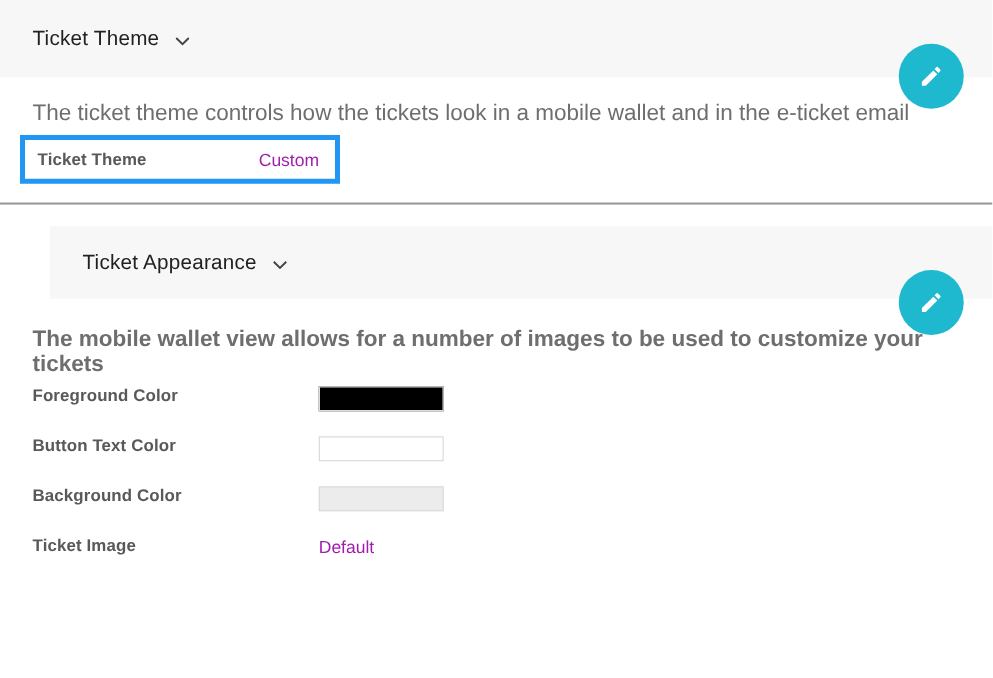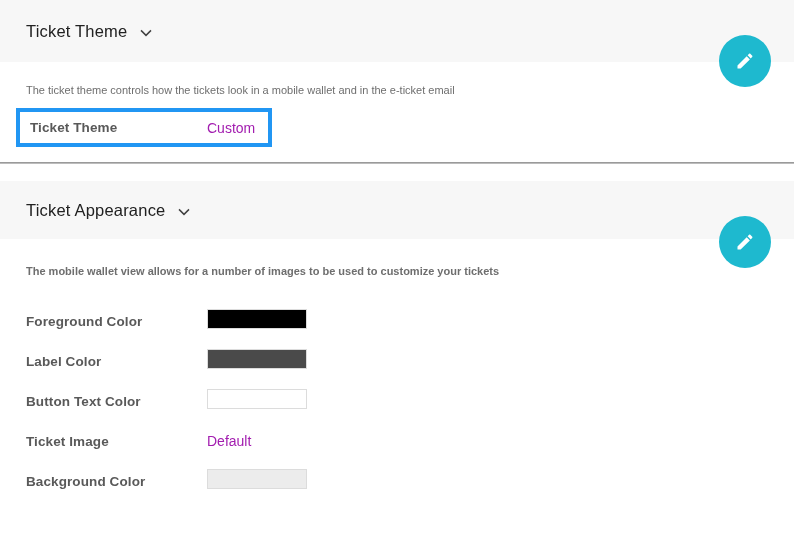--- a/index.html
+++ b/index.html
@@ -12,30 +12,30 @@
   }
   .section-bar {
     height: 62px;
     background: #f7f7f7;
     display: flex;
     align-items: center;
     padding: 0 26px;
     box-sizing: border-box;
     cursor: pointer;
   }
-  .section-bar.second { height: 58px; }
+  .section-bar.second { height: 58px; margin-left: 40px; }
   .section-title {
     font-size: 16.5px;
     color: #212121;
     letter-spacing: 0.2px;
   }
   .chevron { margin-left: 13px; margin-top: 3px; display: inline-flex; }
   .section-desc {
     margin: 18px 26px 0 26px;
-    font-size: 11px;
+    font-size: 18px;
     color: #6e6e6e;
     line-height: 20px;
   }
   .section-desc.second { margin-top: 22px; font-weight: bold; }
   .highlight-row {
     margin: 8px 0 0 16px;
     width: 256px; height: 39px;
     box-sizing: border-box;
     border: 4px solid #2196f3;
     background: #ffffff;
@@ -55,22 +55,23 @@
     margin-top: 15px;
     height: 2px;
     width: 100%;
     background: linear-gradient(to bottom, #9a9a9a 0%, #9a9a9a 50%, #dedede 100%);
   }
   .gap-before-second { height: 17px; }
   .rows { margin-top: 8px; }
   .prop-row {
     height: 40px;
     display: flex;
-    align-items: flex-end;
+    align-items: flex-start;
     padding-left: 26px;
+    gap: 48px;
   }
   .prop-row .row-label { width: 181px; flex: 0 0 181px; }
   .swatch {
     width: 100px; height: 20px;
     box-sizing: border-box;
     border: 1px solid #dcdcdc;
   }
   .edit-fab {
     position: absolute;
     right: 23px;
@@ -136,28 +137,24 @@
 </button>
 
 <div class="section-desc second">The mobile wallet view allows for a number of images to be used to customize your tickets</div>
 
 <div class="rows">
   <div class="prop-row">
     <span class="row-label">Foreground Color</span>
     <span class="swatch" style="background-color: rgb(0, 0, 0);"></span>
   </div>
   <div class="prop-row">
-    <span class="row-label">Label Color</span>
-    <span class="swatch" style="background-color: rgb(74, 74, 74);"></span>
+    <span class="row-label">Button Text Color</span>
+    <span class="swatch" style="background-color: rgb(255, 255, 255);"></span>
   </div>
   <div class="prop-row">
-    <span class="row-label">Button Text Color</span>
-    <span class="swatch" style="background-color: rgb(255, 255, 255);"></span>
+    <span class="row-label">Background Color</span>
+    <span class="swatch" style="background-color: rgb(236, 236, 236);"></span>
   </div>
   <div class="prop-row">
     <span class="row-label">Ticket Image</span>
     <span class="row-value">Default</span>
   </div>
-  <div class="prop-row">
-    <span class="row-label">Background Color</span>
-    <span class="swatch" style="background-color: rgb(236, 236, 236);"></span>
-  </div>
 </div>
 
 </body></html>

